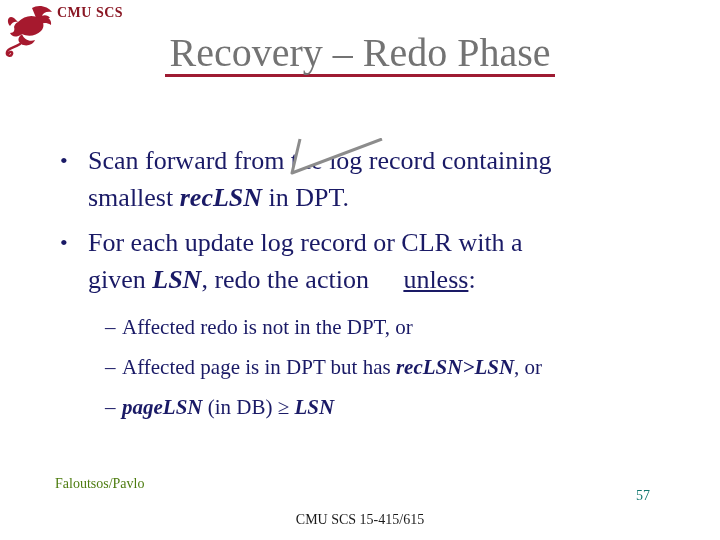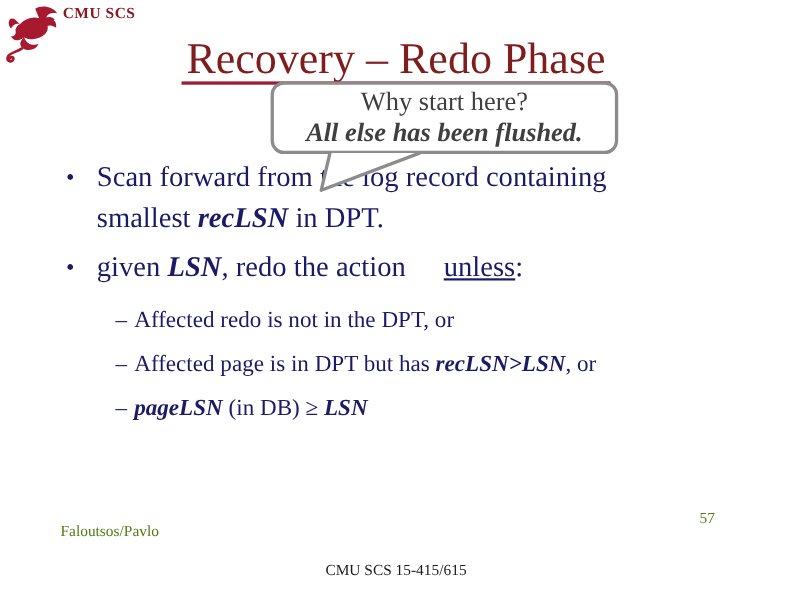--- a/index.html
+++ b/index.html
@@ -9,21 +9,21 @@
   }
   
   .logo{position:absolute;left:2px;top:4px;width:56px;height:58px;}
   .brand{
     position:absolute;left:57px;top:5px;font-size:14px;font-weight:bold;
     color:#8a1724;letter-spacing:0.5px;
   }
   
   .title-wrap{position:absolute;left:0;top:33px;width:720px;text-align:center;z-index:1;}
   .title{
-    display:inline-block;font-size:40px;color:#7f1d1d;
+    display:inline-block;font-size:40px;color:#737373;
     border-bottom:3px solid #9e1b32;padding:0 4px 1px 4px;line-height:1.0;
   }
   
   .callout{
     position:absolute;left:246px;top:74px;width:310px;height:58px;z-index:3;
     background:#fff;border:3px solid #8c8c8c;border-radius:12px;
     text-align:center;padding-top:2px;
   }
   .callout-line1{font-size:24px;color:#3f3f3f;line-height:28px;}
   .callout-line2{font-size:24px;color:#3f3f3f;line-height:28px;font-weight:bold;font-style:italic;}
@@ -37,21 +37,21 @@
   .bullet.level2{font-size:21px;line-height:27px;padding-left:45px;margin-bottom:13px;}
   .bullet.level2:first-of-type{margin-top:0;}
   .bullet.level2 .marker{width:17px;}
   .bullets-gap{height:8px;}
   .b{font-weight:bold;}
   .i{font-style:italic;}
   .u{text-decoration:underline;margin-left:28px;}
   
   .footer-left{position:absolute;left:55px;top:476px;font-size:14px;color:#4d7c0f;}
   .footer-center{position:absolute;left:0;top:488px;width:720px;text-align:center;font-size:14px;color:#1a1a1a;margin-top:24px;}
-  .footer-right{position:absolute;right:62px;top:464px;font-size:14px;color:#4d7c0f;}
+  .footer-right{position:absolute;right:62px;top:488px;font-size:14px;color:#0f766e;}
 </style>
 </head>
 <body>
 
 <div class="slide">
 
   <svg class="logo" viewBox="0 0 56 58" aria-hidden="true">
     <g fill="#a6192e">
       <path d="M30 4 C36 0 46 2 50 8 C44 7 41 9 40 12 C46 12 50 16 49 21 C44 18 40 19 37 21 Z"></path>
       <path d="M12 14 C6 10 4 18 8 22 C10 18 13 17 16 18 Z"></path>
@@ -61,39 +61,36 @@
     </g>
     <path fill="none" stroke="#a6192e" stroke-width="2.4" stroke-linecap="round" d="M18 40 C12 44 6 44 5 48 C4 52 9 53 10 50 C11 48 8 47 7 49"></path>
   </svg>
 
   <div class="brand">CMU SCS</div>
 
   <div class="title-wrap">
     <span class="title">Recovery – Redo Phase</span>
   </div>
 
-  <div class="callout">
-    <div class="callout-line1">Why start here?</div>
-    <div class="callout-line2">All else has been flushed.</div>
-  </div>
   <svg class="callout-tail" width="106" height="38" viewBox="0 0 106 38" aria-hidden="true">
     <path d="M18 1 L10 35 L100 1" fill="#ffffff" stroke="#8c8c8c" stroke-width="3" stroke-linejoin="round"></path>
   </svg>
 
   <div class="body-text">
       <div class="bullet level1">
         <span class="marker">•</span>
         <div class="btext">
           <div class="bline"><span>Scan forward from the log record containing</span></div>
           <div class="bline"><span>smallest </span><span class="b i">recLSN</span><span> in DPT.</span></div>
         </div>
       </div>
       <div class="bullet level1">
         <span class="marker">•</span>
         <div class="btext">
+          <div class="bline"><span>For each update log record or CLR with a</span></div>
           <div class="bline"><span>given </span><span class="b i">LSN</span><span>, redo the action </span><span class="u">unless</span><span>:</span></div>
         </div>
       </div>
       <div class="bullets-gap"></div>
       <div class="bullet level2">
         <span class="marker">–</span>
         <div class="btext">
           <div class="bline"><span>Affected redo is not in the DPT, or</span></div>
         </div>
       </div>

